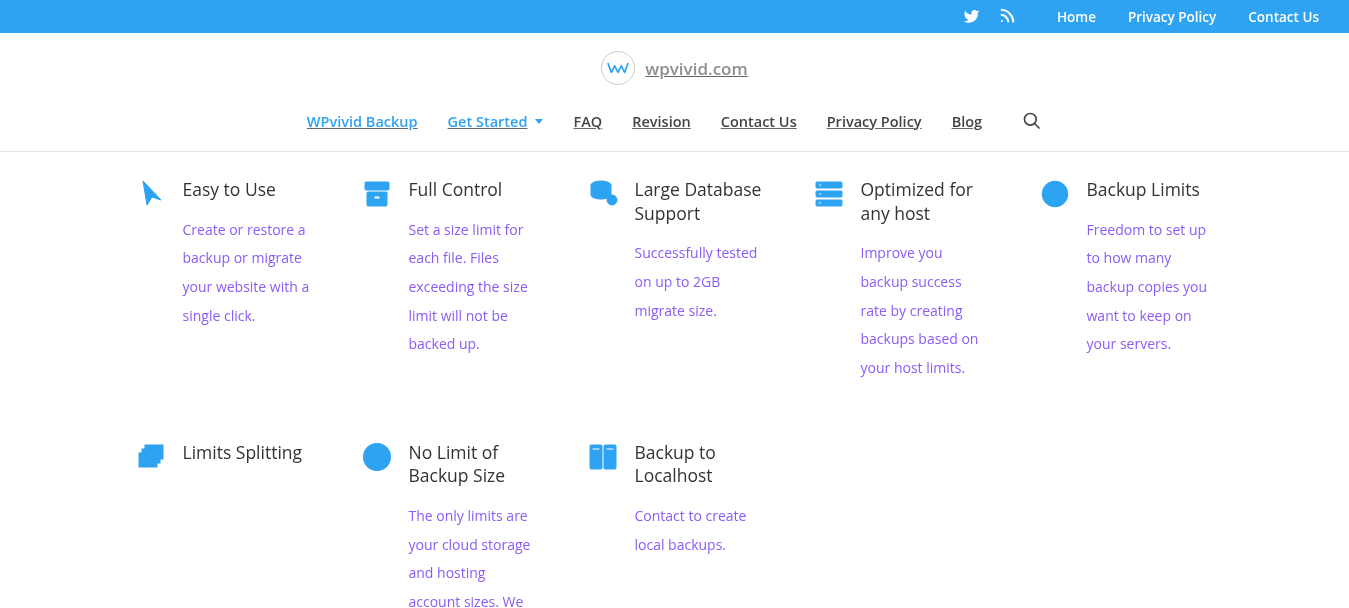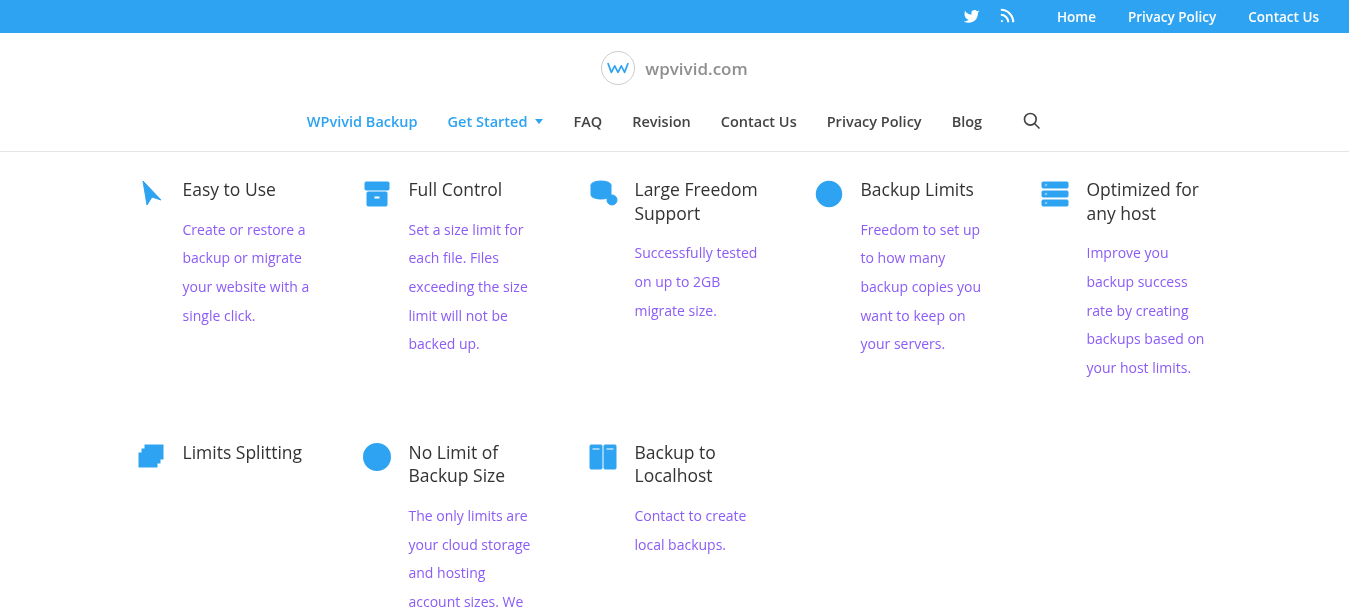--- a/index.html
+++ b/index.html
@@ -5,21 +5,21 @@
   * { margin: 0; padding: 0; box-sizing: border-box; }
   body { font-family: "Open Sans", Helvetica, Arial, sans-serif; width: 1349px; background: #fff; color: #666; }
 
   
   .topbar { background: #2ea3f2; height: 33px; display: flex; justify-content: flex-end; align-items: center; padding: 0 30px; gap: 32px; }
   .topbar-social { display: flex; gap: 18px; margin-right: 10px; }
   .topbar a { color: #fff; font-size: 13.5px; font-weight: 600; text-decoration: none; }
   .topbar svg { fill: #fff; width: 17px; height: 17px; display: block; }
 
   
-  .header { background: #fff; }
+  .header { background: #fff; text-decoration: underline; }
   .logo-row { display: flex; justify-content: center; align-items: center; padding: 18px 0 8px; gap: 10px; }
   .logo-circle { width: 34px; height: 34px; border: 1px solid #ccc; border-radius: 50%; display: flex; align-items: center; justify-content: center; }
   .logo-circle svg { width: 22px; height: 14px; }
   .logo-text { color: #8f8f8f; font-size: 17px; font-weight: 600; }
 
   
   .nav { display: flex; justify-content: center; align-items: center; gap: 30px; padding: 18px 0 20px; border-bottom: 1px solid #e5e5e5; }
   .nav a { font-size: 14.5px; font-weight: 600; text-decoration: none; color: #444; display: flex; align-items: center; gap: 6px; }
   .nav a.active { color: #2ea3f2; }
   .chev { width: 0; height: 0; border-left: 4px solid transparent; border-right: 4px solid transparent; border-top: 5px solid #2ea3f2; margin-left: 2px; }
@@ -110,48 +110,48 @@
     </div>
   </div>
 
   <div class="feature">
     <svg class="icon" viewBox="0 0 32 32">
         <ellipse cx="14" cy="7" rx="10" ry="4"></ellipse>
         <path d="M4 7v10c0 2.2 4.5 4 10 4s10-1.8 10-4V7"></path>
         <circle cx="25" cy="22" r="5"></circle>
       </svg>
     <div>
-      <h3>Large Freedom Support</h3>
+      <h3>Large Database Support</h3>
       <p>Successfully  tested on up to 2GB migrate size.</p>
-    </div>
-  </div>
-
-  <div class="feature">
-    <svg class="icon" viewBox="0 0 32 32" fill="none" stroke="#2ea3f2" stroke-width="2.5">
-        <circle cx="16" cy="16" r="12"></circle>
-        <line x1="7" y1="7" x2="25" y2="25"></line>
-      </svg>
-    <div>
-      <h3>Backup Limits</h3>
-      <p>Freedom to set up to how many backup copies you want to keep on your servers.</p>
     </div>
   </div>
 
   <div class="feature">
     <svg class="icon" viewBox="0 0 32 32">
         <rect x="3" y="4" width="26" height="6" rx="1"></rect>
         <rect x="3" y="13" width="26" height="6" rx="1"></rect>
         <rect x="3" y="22" width="26" height="6" rx="1"></rect>
         <circle cx="7" cy="7" r="1.3" fill="#fff"></circle>
         <circle cx="7" cy="16" r="1.3" fill="#fff"></circle>
         <circle cx="7" cy="25" r="1.3" fill="#fff"></circle>
       </svg>
     <div>
       <h3>Optimized for any host</h3>
       <p>Improve you backup success rate by creating backups based on your host limits.</p>
+    </div>
+  </div>
+
+  <div class="feature">
+    <svg class="icon" viewBox="0 0 32 32" fill="none" stroke="#2ea3f2" stroke-width="2.5">
+        <circle cx="16" cy="16" r="12"></circle>
+        <line x1="7" y1="7" x2="25" y2="25"></line>
+      </svg>
+    <div>
+      <h3>Backup Limits</h3>
+      <p>Freedom to set up to how many backup copies you want to keep on your servers.</p>
     </div>
   </div>
 
   <div class="feature">
     <svg class="icon" viewBox="0 0 32 32">
         <rect x="10" y="4" width="18" height="14"></rect>
         <rect x="7" y="8" width="18" height="14"></rect>
         <rect x="4" y="12" width="18" height="14"></rect>
       </svg>
     <div>

